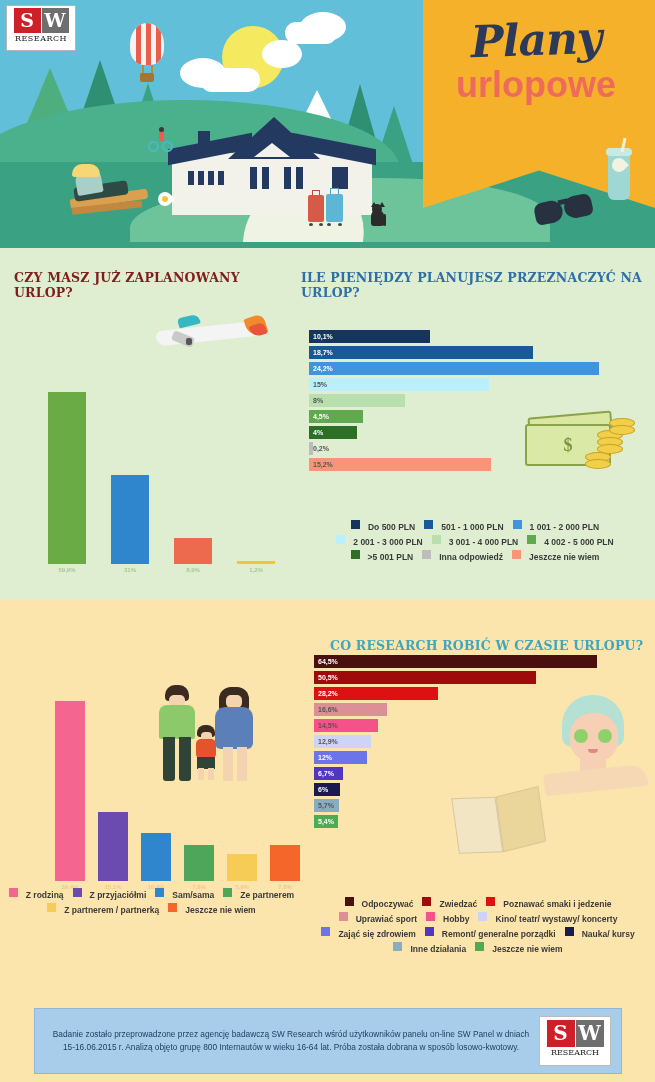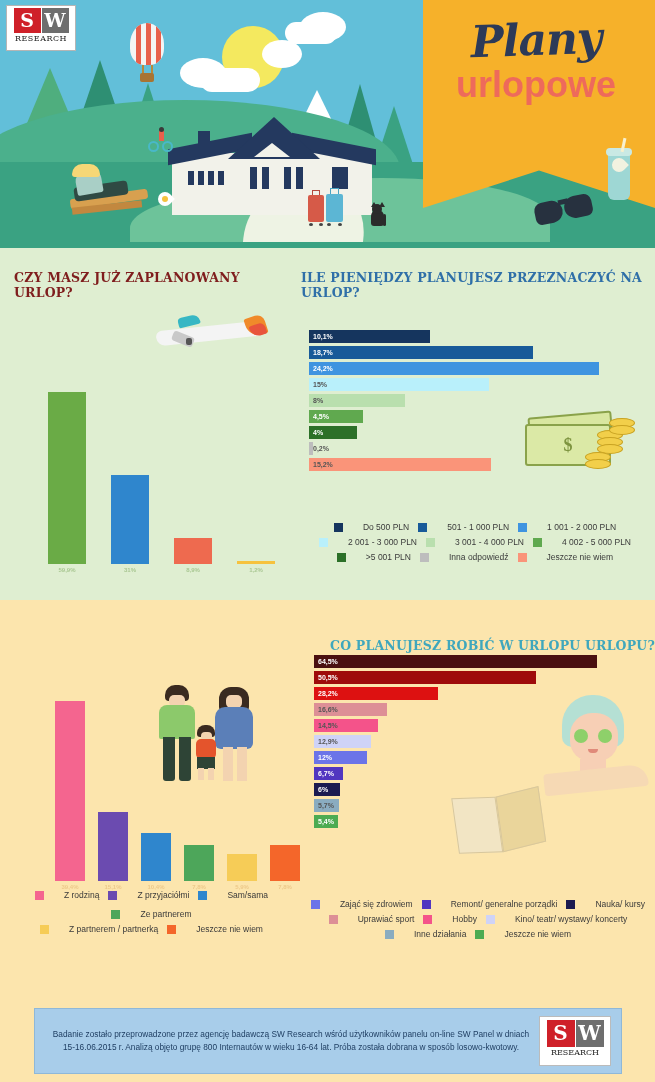--- a/index.html
+++ b/index.html
@@ -61,21 +61,21 @@
 
   
   .vbars { position: absolute; display: flex; align-items: flex-end; }
   .vbar-wrap { display: flex; flex-direction: column; align-items: center; justify-content: flex-end; }
   .vbar { width: 38px; }
   .vlabel { font-size: 6px; font-weight: bold; margin-top: 3px; }
 
   
   .legend { position: absolute; text-align: center; font-size: 8.5px; color: #3a3a3a; line-height: 15px; }
   .lgrow { display: flex; flex-wrap: wrap; justify-content: center; gap: 4px 9px; }
-  .lgitem { display: inline-flex; align-items: center; gap: 20px; white-space: nowrap; }
+  .lgitem { display: inline-flex; align-items: flex-start; gap: 8px; white-space: nowrap; font-weight: bold; }
   .swatch { width: 9px; height: 9px; display: inline-block; flex: none; }
 
   
   .hbars { position: absolute; }
   .hrow { height: 13px; margin-bottom: 3px; display: flex; align-items: center; }
   .hbar { height: 13px; display: flex; align-items: center; }
   .hlabel { font-size: 7px; font-weight: bold; padding-left: 4px; white-space: nowrap; }
 
   
   .fbox { position: absolute; left: 34px; top: 1008px; width: 588px; height: 66px;
@@ -468,21 +468,21 @@
           </span>
           <span class="lgitem">
             <span class="swatch" style="background: rgb(244, 102, 42);"></span>
             <span>Jeszcze nie wiem</span>
           </span>
         </div>
       </div>
   </div>
 
   <div class="panel" style="left:300px;top:0;width:355px;height:400px;">
-    <div class="q-title t-teal" style="position:absolute;left:30px;top:38px;">CO PLANUJESZ ROBIĆ W URLOPU URLOPU?</div>
+    <div class="q-title t-teal" style="position:absolute;left:30px;top:38px;">CO RESEARCH ROBIĆ W CZASIE URLOPU?</div>
 
     <div class="illu" style="left:250px;top:95px;width:105px;height:110px;">
       <div style="position:absolute;left:12px;top:0px;width:62px;height:52px;background:#b5e0d4;border-radius:30px 30px 10px 10px;"></div>
       <div style="position:absolute;left:20px;top:18px;width:48px;height:48px;background:#f7cfb5;border-radius:22px 22px 20px 20px;"></div>
       <div style="position:absolute;left:24px;top:34px;width:14px;height:14px;background:#8ed06a;border-radius:50%;"></div>
       <div style="position:absolute;left:48px;top:34px;width:14px;height:14px;background:#8ed06a;border-radius:50%;"></div>
       <div style="position:absolute;left:38px;top:54px;width:10px;height:4px;background:#e08a7a;border-radius:0 0 6px 6px;"></div>
       <div style="position:absolute;left:30px;top:64px;width:26px;height:16px;background:#f7cfb5;"></div>
       <div style="position:absolute;left:-6px;top:74px;width:104px;height:22px;background:#f6d9b4;border-radius:8px 40px 8px 8px;transform:rotate(-6deg);"></div>
     </div>
@@ -546,44 +546,58 @@
         <div class="hrow">
           <div class="hbar" style="width: 24px; background: rgb(77, 171, 82);">
             <span class="hlabel" style="color: rgb(255, 255, 255);">5,4%</span>
           </div>
         </div>
       </div>
 
     <div class="legend" style="left:2px;top:297px;width:352px;">
         <div class="lgrow">
           <span class="lgitem">
+            <span class="swatch" style="background: rgb(74, 16, 16);"></span>
+            <span>Odpoczywać</span>
+          </span>
+          <span class="lgitem">
+            <span class="swatch" style="background: rgb(158, 11, 11);"></span>
+            <span>Zwiedzać</span>
+          </span>
+          <span class="lgitem">
+            <span class="swatch" style="background: rgb(221, 17, 17);"></span>
+            <span>Poznawać smaki i jedzenie</span>
+          </span>
+        </div>
+        <div class="lgrow">
+          <span class="lgitem">
+            <span class="swatch" style="background: rgb(221, 143, 150);"></span>
+            <span>Uprawiać sport</span>
+          </span>
+          <span class="lgitem">
+            <span class="swatch" style="background: rgb(244, 83, 138);"></span>
+            <span>Hobby</span>
+          </span>
+          <span class="lgitem">
+            <span class="swatch" style="background: rgb(207, 211, 247);"></span>
+            <span>Kino/ teatr/ wystawy/ koncerty</span>
+          </span>
+        </div>
+        <div class="lgrow">
+          <span class="lgitem">
             <span class="swatch" style="background: rgb(107, 116, 232);"></span>
             <span>Zająć się zdrowiem</span>
           </span>
           <span class="lgitem">
             <span class="swatch" style="background: rgb(81, 54, 192);"></span>
             <span>Remont/ generalne porządki</span>
           </span>
           <span class="lgitem">
             <span class="swatch" style="background: rgb(27, 26, 80);"></span>
             <span>Nauka/ kursy</span>
-          </span>
-        </div>
-        <div class="lgrow">
-          <span class="lgitem">
-            <span class="swatch" style="background: rgb(221, 143, 150);"></span>
-            <span>Uprawiać sport</span>
-          </span>
-          <span class="lgitem">
-            <span class="swatch" style="background: rgb(244, 83, 138);"></span>
-            <span>Hobby</span>
-          </span>
-          <span class="lgitem">
-            <span class="swatch" style="background: rgb(207, 211, 247);"></span>
-            <span>Kino/ teatr/ wystawy/ koncerty</span>
           </span>
         </div>
         <div class="lgrow">
           <span class="lgitem">
             <span class="swatch" style="background: rgb(138, 172, 192);"></span>
             <span>Inne działania</span>
           </span>
           <span class="lgitem">
             <span class="swatch" style="background: rgb(77, 171, 82);"></span>
             <span>Jeszcze nie wiem</span>

